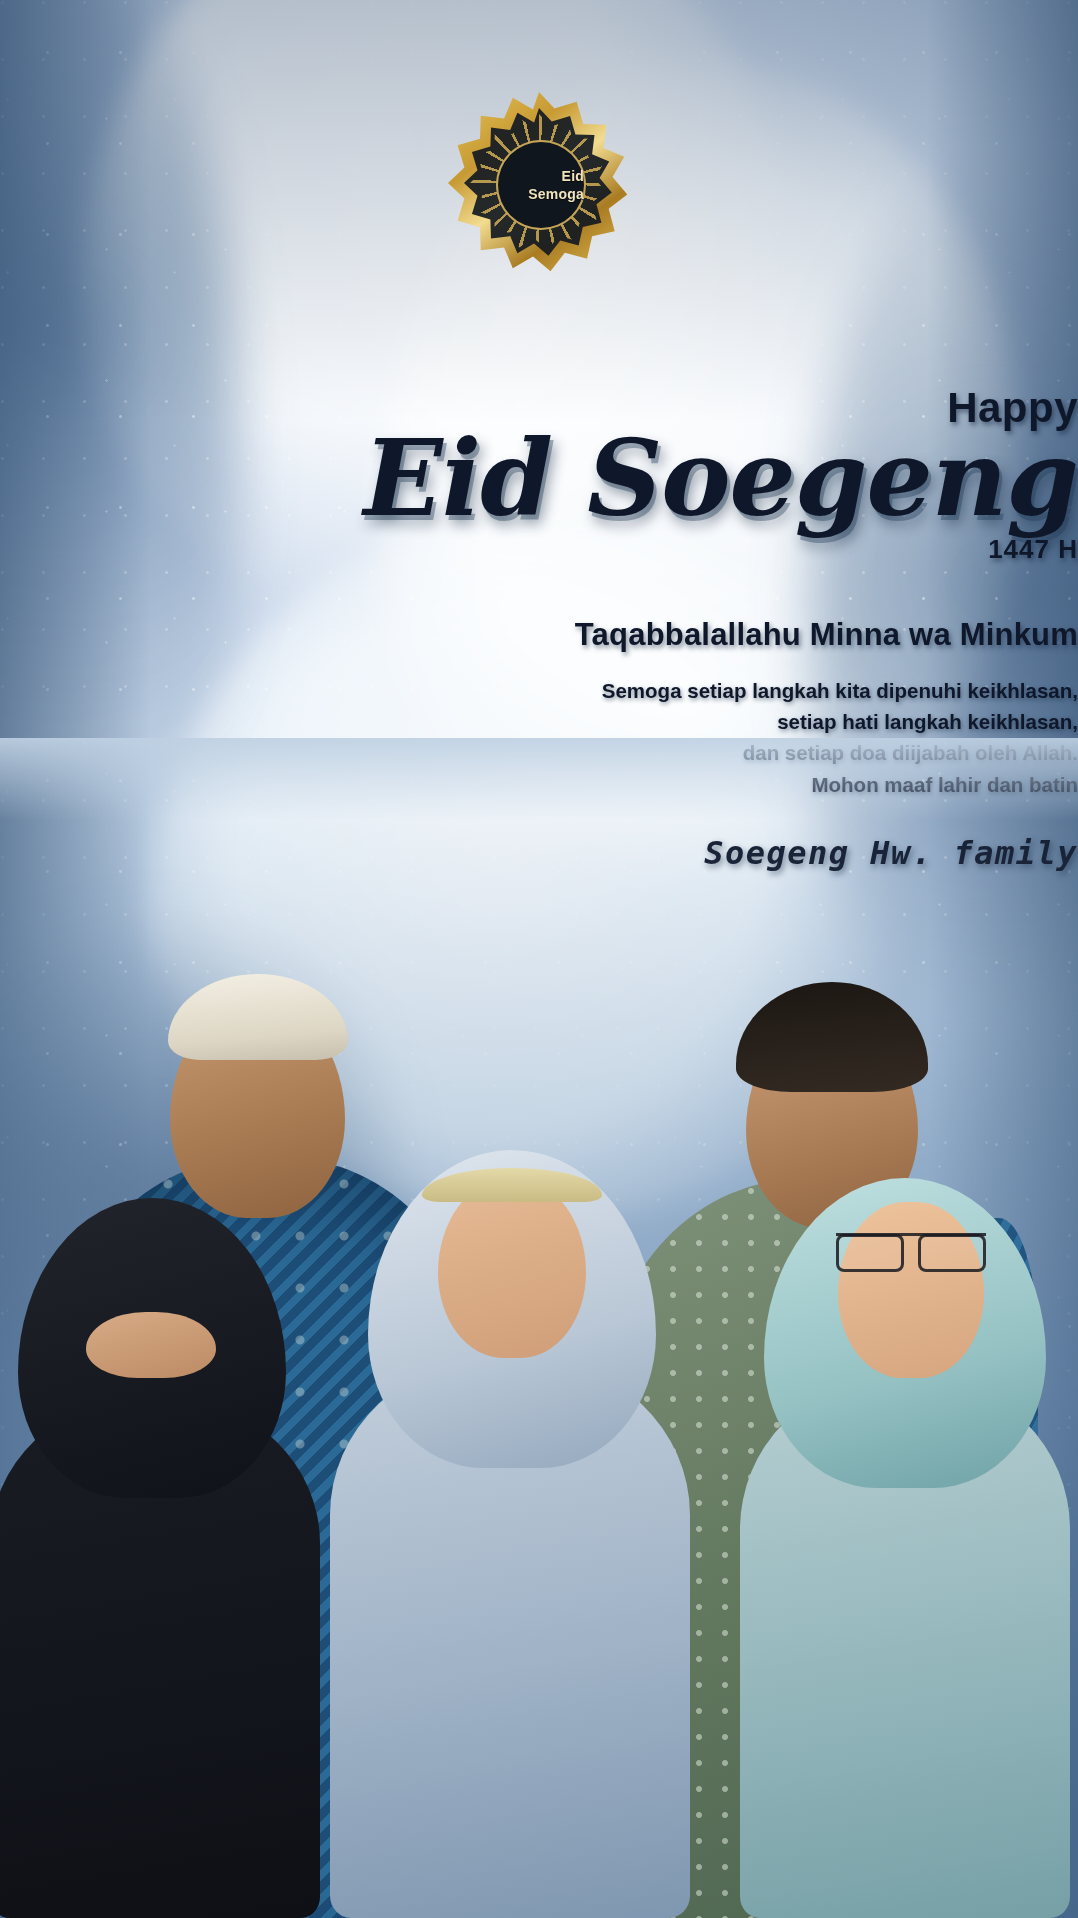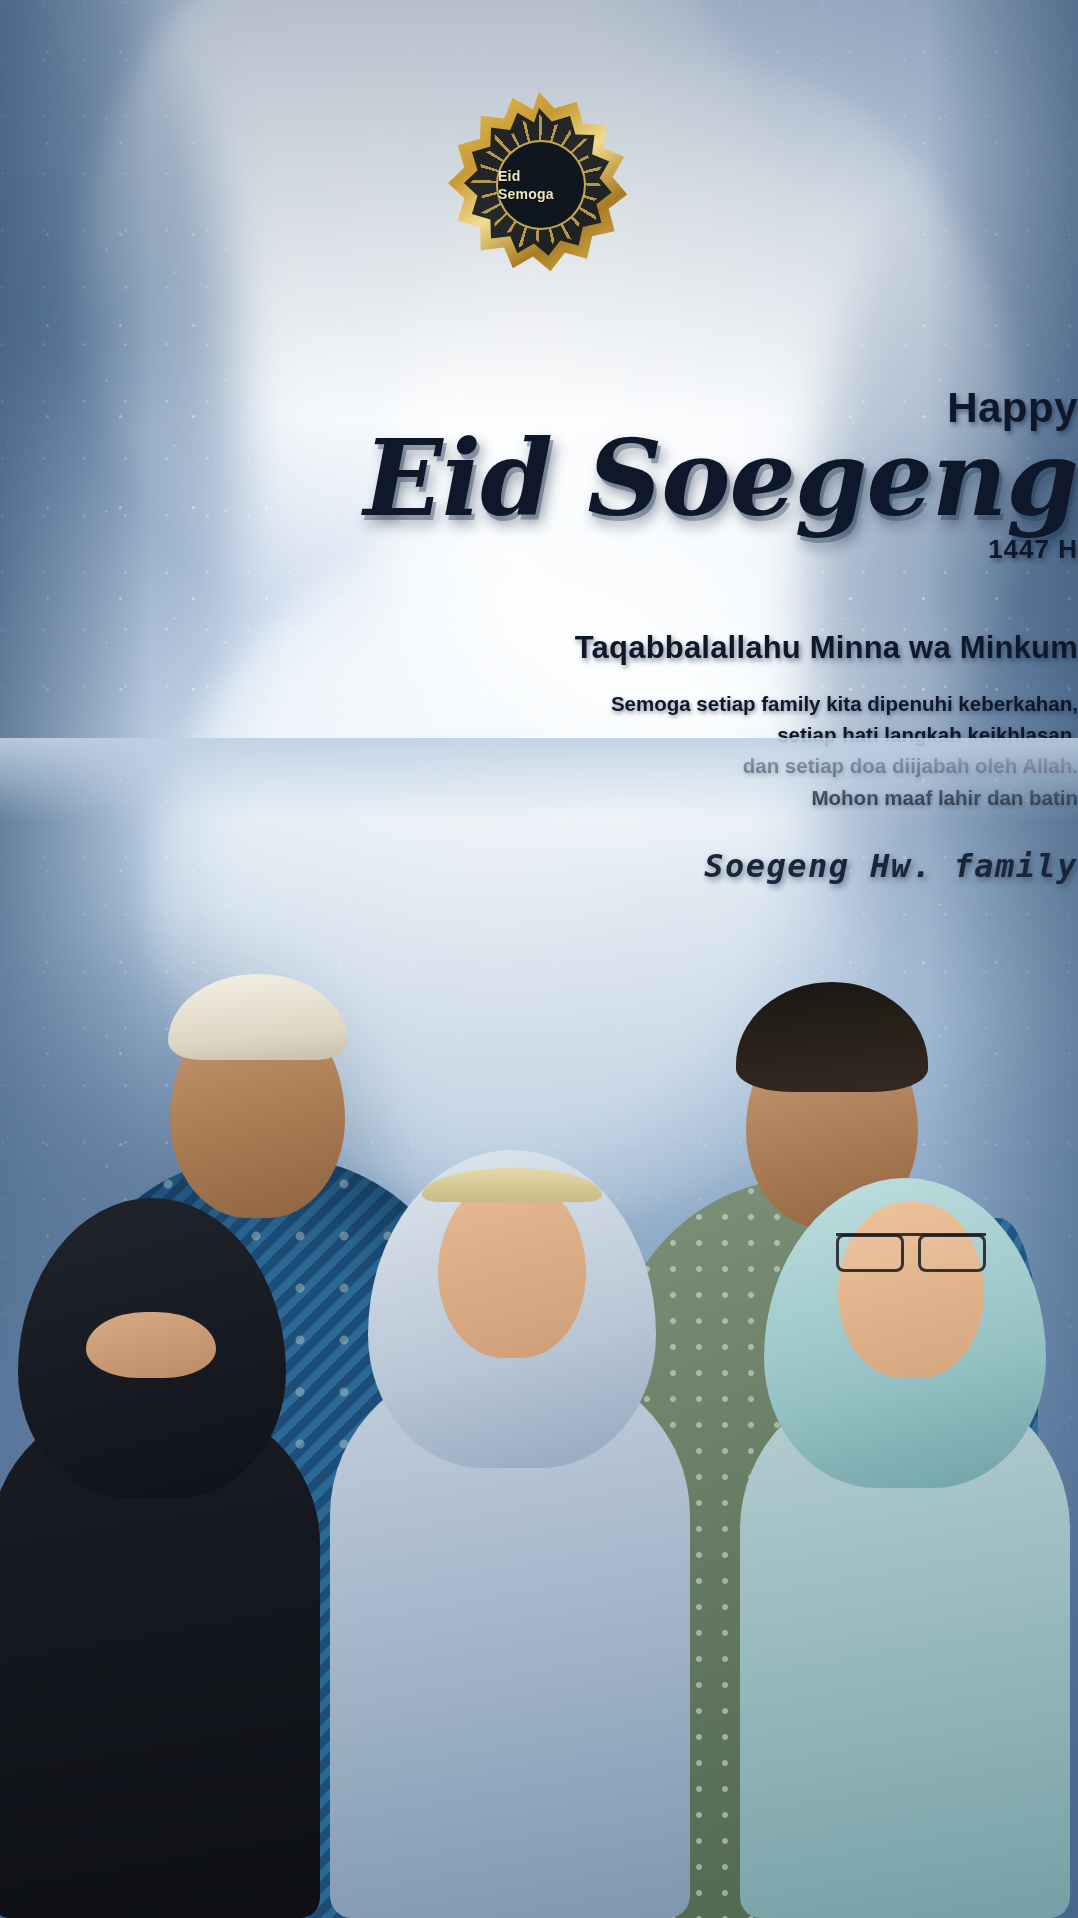--- a/index.html
+++ b/index.html
@@ -112,21 +112,21 @@
   .badge-core {
     position: absolute;
     left: 50%; top: 50%;
     width: 86px; height: 86px;
     margin: -43px 0 0 -43px;
     border-radius: 50%;
     background: #10161d;
     border: 2px solid rgba(228,190,98,.85);
     display: flex;
     flex-direction: column;
-    align-items: flex-start;
+    align-items: flex-end;
     justify-content: center;
     gap: 1px;
   }
   .badge-core span {
     color: #f0e3bd;
     font-size: 14px;
     font-weight: bold;
     letter-spacing: .2px;
     line-height: 1.15;
     text-shadow: 0 1px 1px rgba(0,0,0,.7);
@@ -161,21 +161,21 @@
   }
   .hijri {
     font-size: 26px;
     font-weight: bold;
     margin-top: 2px;
     margin-left: 270px;
     letter-spacing: 1px;
     text-shadow: 2px 3px 5px rgba(20,40,65,.55);
   }
   .taqabbal {
-    margin-top: 65px;
+    margin-top: 52px;
     font-size: 31px;
     font-weight: bold;
     letter-spacing: .2px;
     text-shadow: 2px 3px 5px rgba(20,40,65,.5);
   }
   .wish {
     margin-top: 22px;
     font-size: 20.5px;
     font-weight: bold;
     line-height: 1.52;
@@ -388,21 +388,21 @@
       <span>Semoga</span>
     </div>
   </div>
 
   <div id="text-block">
     <div class="happy">Happy</div>
     <div class="eid-script">Eid Soegeng</div>
     <div class="hijri">1447 H</div>
     <div class="taqabbal">Taqabbalallahu Minna wa Minkum</div>
     <div class="wish">
-      <div>Semoga setiap family kita dipenuhi keberkahan,</div>
+      <div>Semoga setiap langkah kita dipenuhi keikhlasan,</div>
       <div>setiap hati langkah keikhlasan,</div>
       <div>dan setiap doa diijabah oleh Allah.</div>
       <div>Mohon maaf lahir dan batin</div>
     </div>
     <div class="family">Soegeng Hw. family</div>
   </div>
 
   <div id="photo">
     <div class="ph-floor"></div>
 

